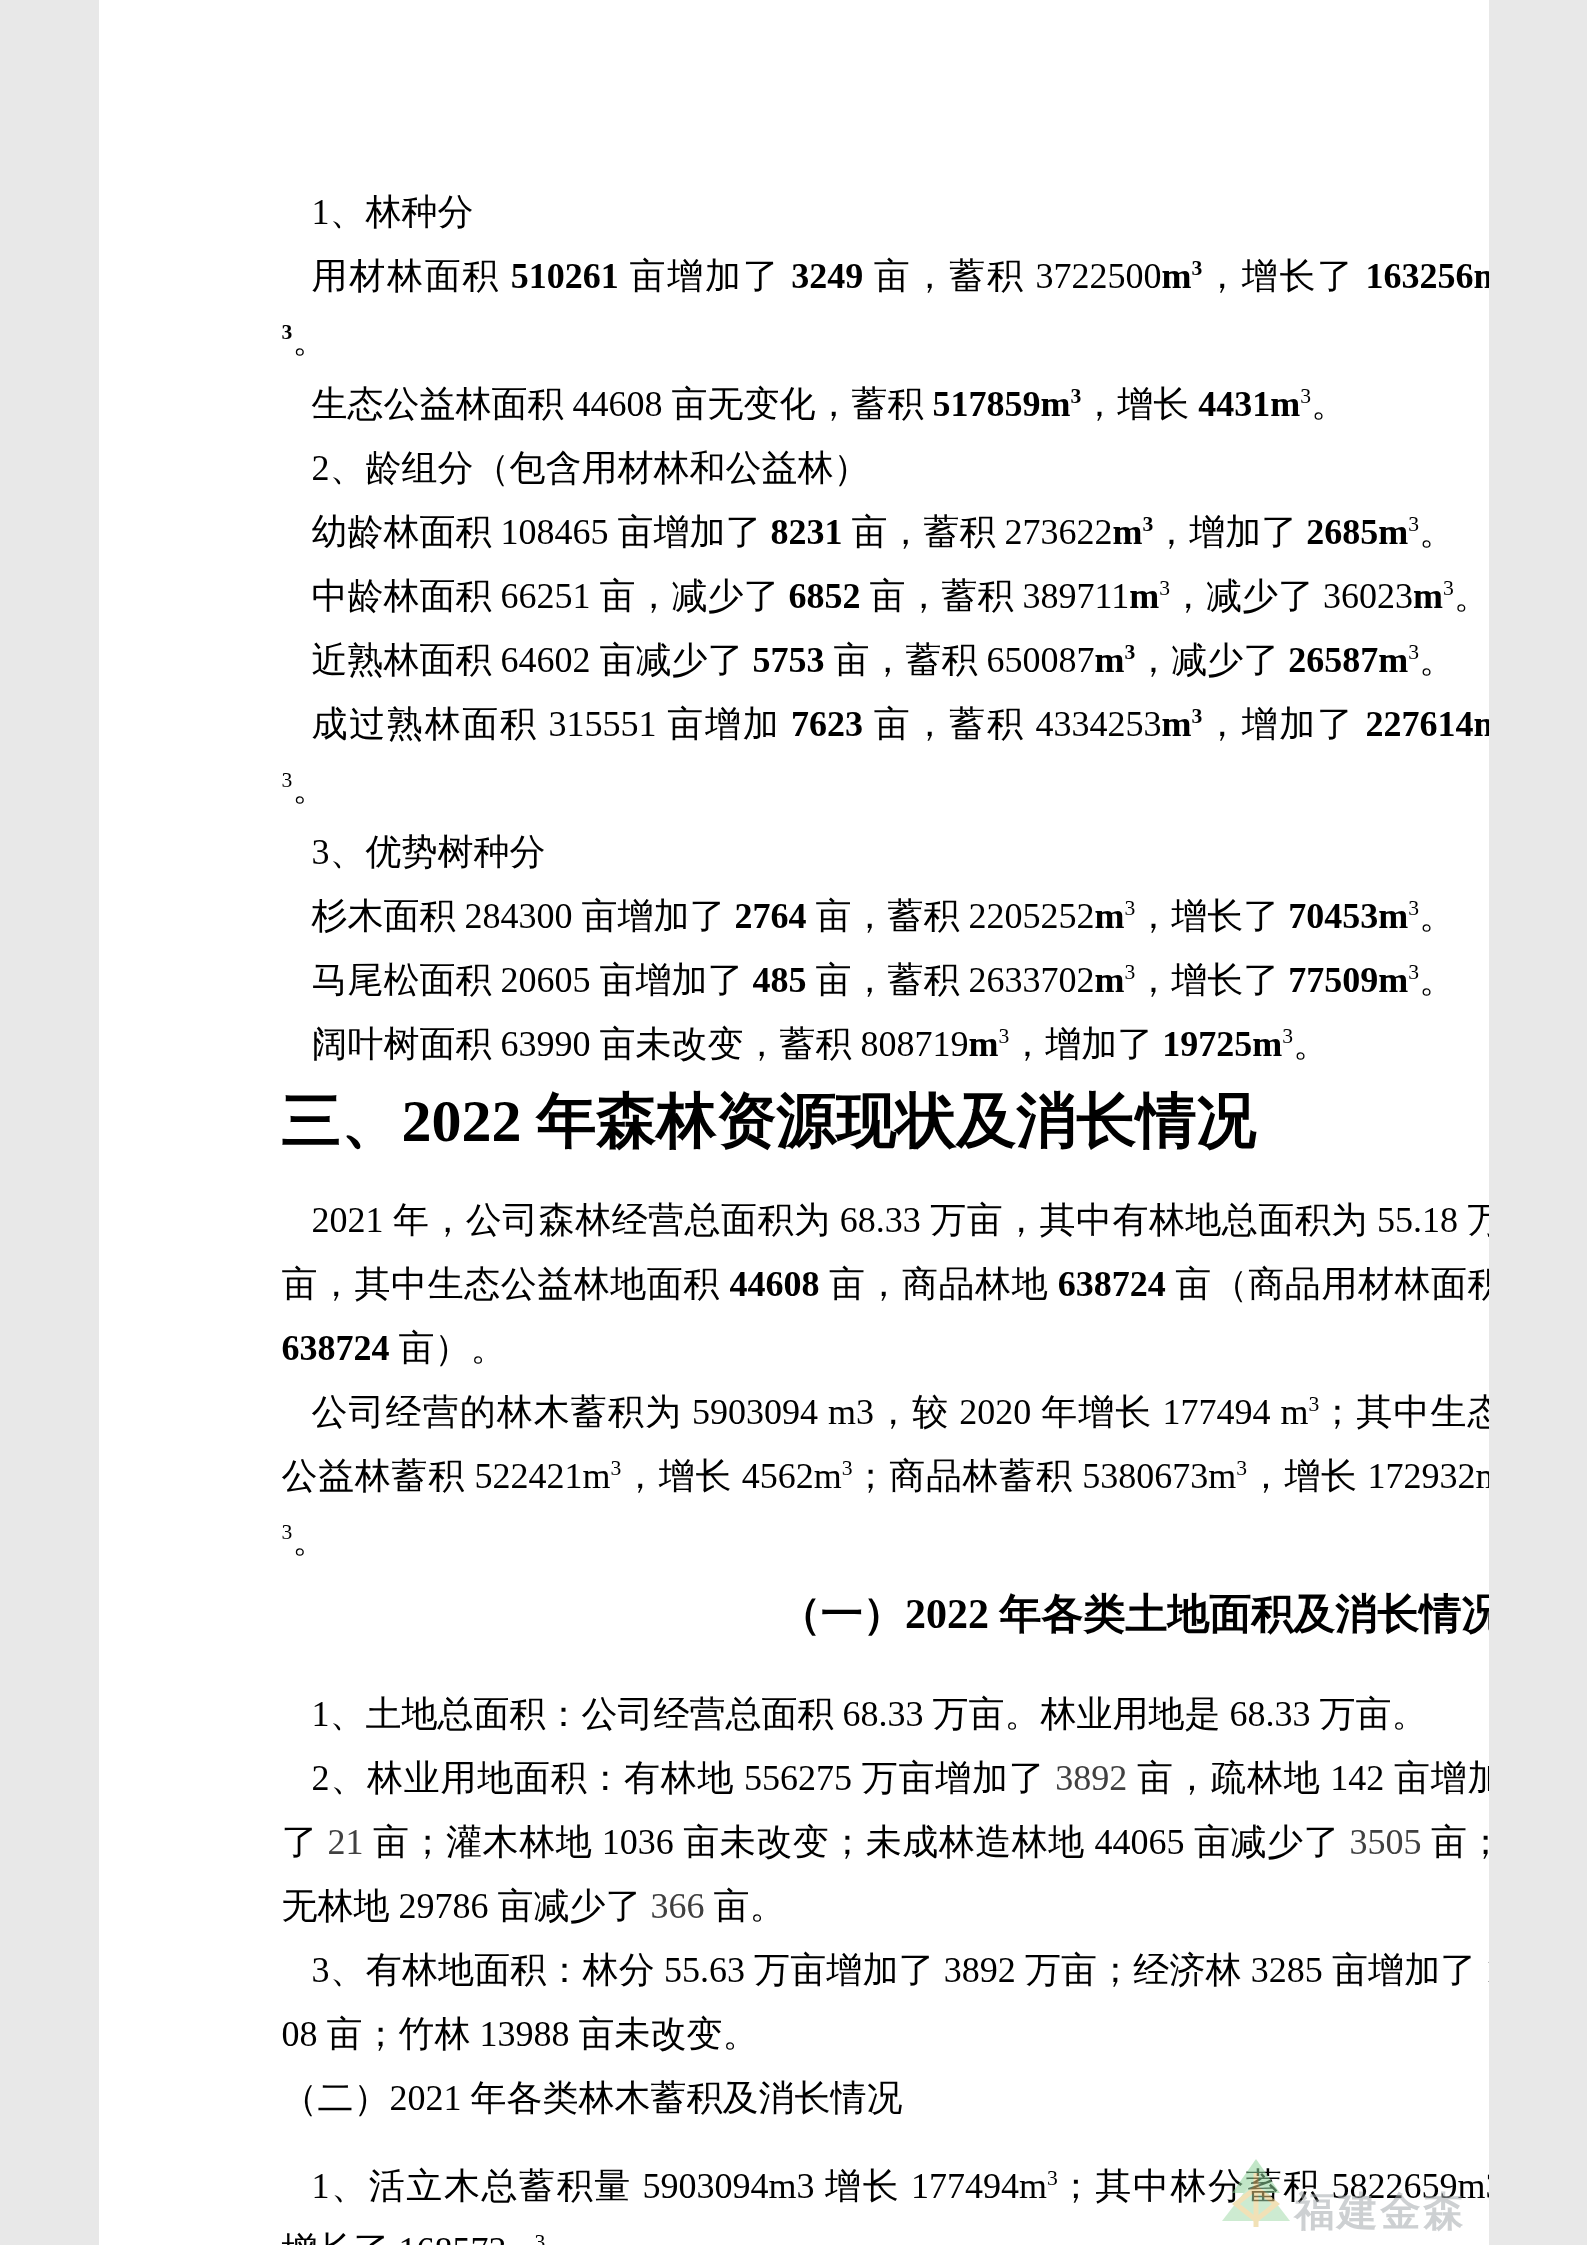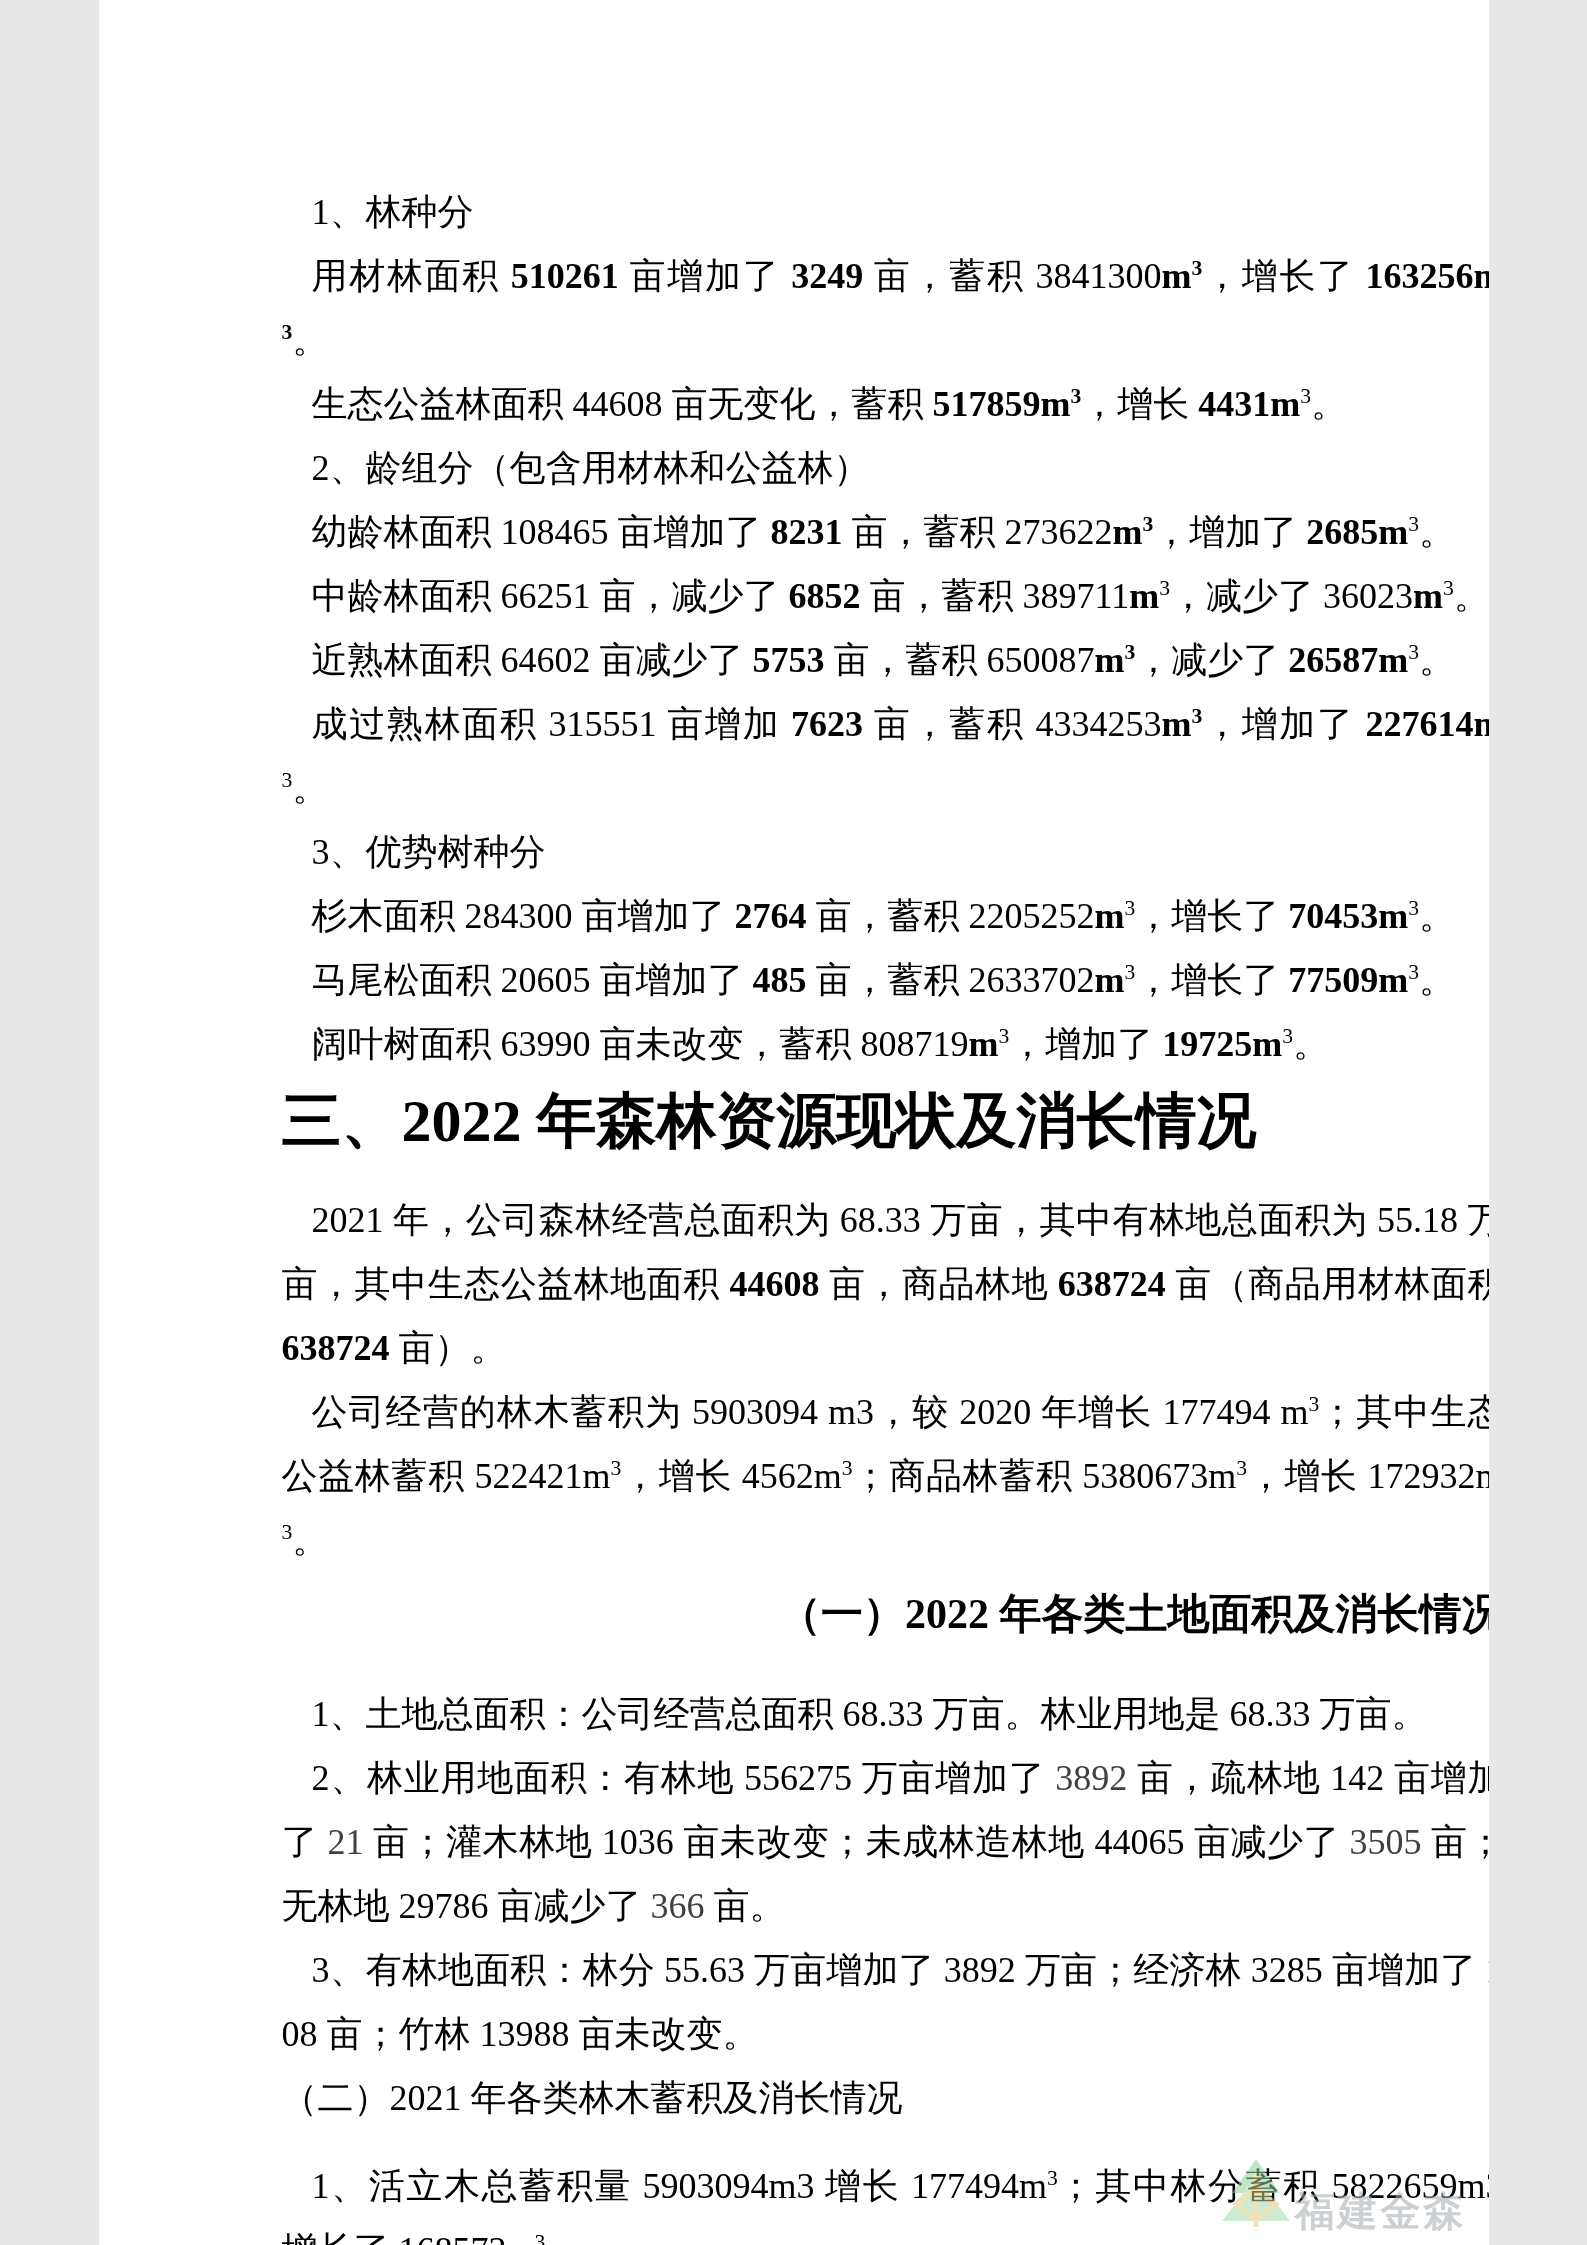--- a/index.html
+++ b/index.html
@@ -57,21 +57,21 @@
     color:#a6abae;
     letter-spacing:3px;
   }
 </style>
 </head>
 <body>
 
 <div class="page">
   <div class="content">
     <p><span>1、林种分</span></p>
-    <p><span>用材林面积 </span><span class="b">510261</span><span> 亩增加了 </span><span class="b">3249</span><span> 亩，蓄积 </span><span>3841300</span><span class="b">m</span><sup class="b">3</sup><span>，增长了 </span><span class="b">163256</span><span class="b">m</span><sup class="b">3</sup><span>。</span></p>
+    <p><span>用材林面积 </span><span class="b">510261</span><span> 亩增加了 </span><span class="b">3249</span><span> 亩，蓄积 </span><span>3722500</span><span class="b">m</span><sup class="b">3</sup><span>，增长了 </span><span class="b">163256</span><span class="b">m</span><sup class="b">3</sup><span>。</span></p>
     <p><span>生态公益林面积 44608 亩无变化，蓄积 </span><span class="b">517859</span><span class="b">m</span><sup class="b">3</sup><span>，增长 </span><span class="b">4431</span><span class="b">m</span><sup>3</sup><span>。</span></p>
     <p><span>2、龄组分（包含用材林和公益林）</span></p>
     <p><span>幼龄林面积 108465 亩增加了 </span><span class="b">8231</span><span> 亩，蓄积 273622</span><span class="b">m</span><sup class="b">3</sup><span>，增加了 </span><span class="b">2685</span><span class="b">m</span><sup>3</sup><span>。</span></p>
     <p><span>中龄林面积 66251 亩，减少了 </span><span class="b">6852</span><span> 亩，蓄积 389711</span><span class="b">m</span><sup>3</sup><span>，减少了 36023</span><span class="b">m</span><sup>3</sup><span>。</span></p>
     <p><span>近熟林面积 64602 亩减少了 </span><span class="b">5753</span><span> 亩，蓄积 650087</span><span class="b">m</span><sup class="b">3</sup><span>，减少了 </span><span class="b">26587</span><span class="b">m</span><sup>3</sup><span>。</span></p>
     <p><span>成过熟林面积 315551 亩增加 </span><span class="b">7623</span><span> 亩，蓄积 4334253</span><span class="b">m</span><sup class="b">3</sup><span>，增加了 </span><span class="b">227614</span><span class="b">m</span><sup>3</sup><span>。</span></p>
     <p><span>3、优势树种分</span></p>
     <p><span>杉木面积 284300 亩增加了 </span><span class="b">2764</span><span> 亩，蓄积 2205252</span><span class="b">m</span><sup>3</sup><span>，增长了 </span><span class="b">70453</span><span class="b">m</span><sup>3</sup><span>。</span></p>
     <p><span>马尾松面积 20605 亩增加了 </span><span class="b">485</span><span> 亩，蓄积 2633702</span><span class="b">m</span><sup>3</sup><span>，增长了 </span><span class="b">77509</span><span class="b">m</span><sup>3</sup><span>。</span></p>
     <p><span>阔叶树面积 63990 亩未改变，蓄积 808719</span><span class="b">m</span><sup>3</sup><span>，增加了 </span><span class="b">19725</span><span class="b">m</span><sup>3</sup><span>。</span></p>

